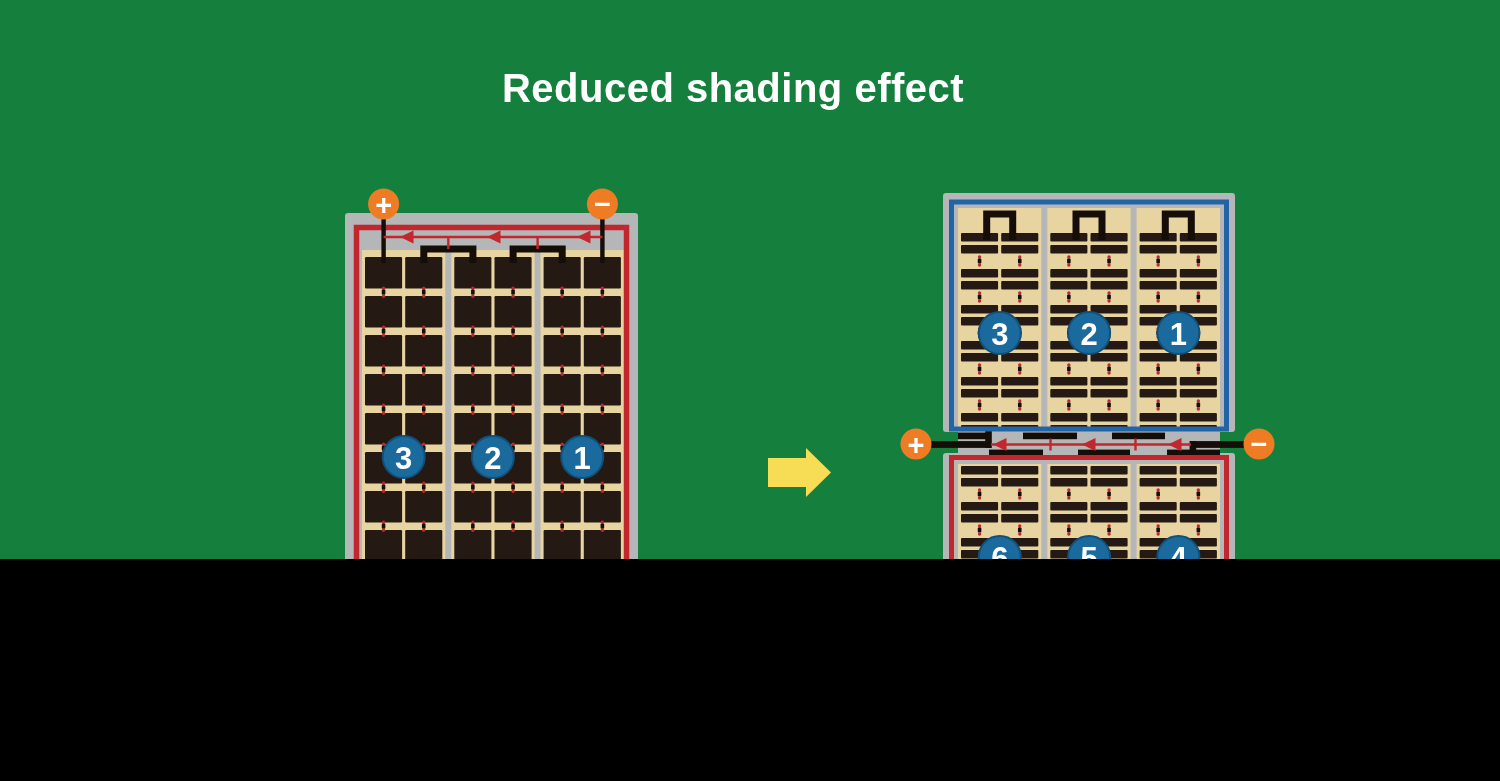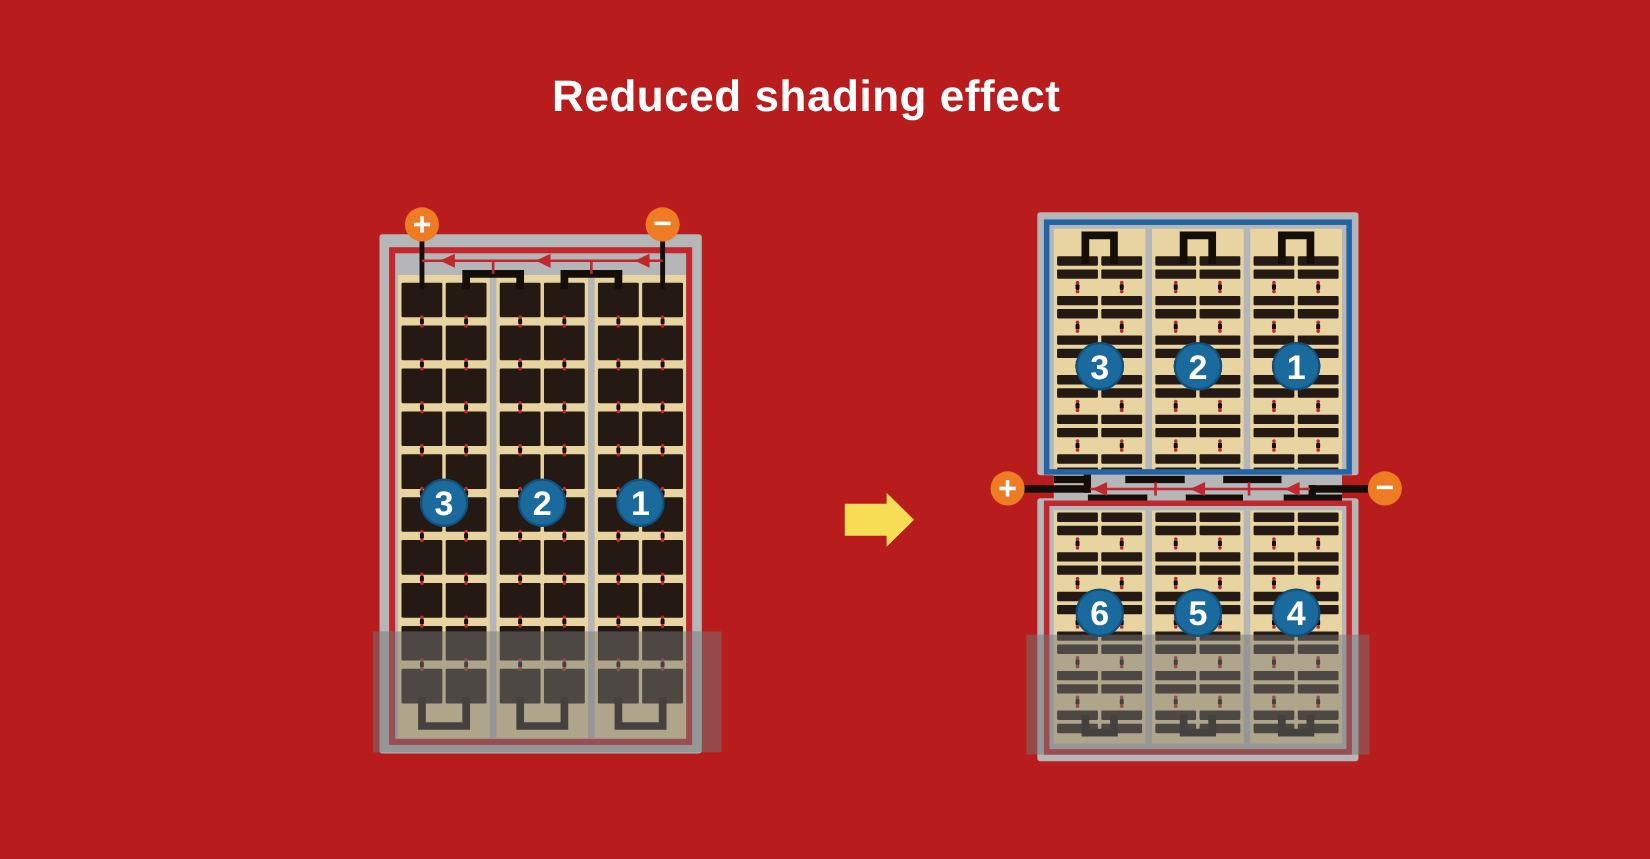--- a/index.html
+++ b/index.html
@@ -1,20 +1,20 @@
 <!DOCTYPE html>
 <html><head>
 <meta charset="utf-8">
 <style>
   html, body { margin: 0; padding: 0; background: #000; }
   .stage {
     position: relative;
     width: 1500px;
-    height: 781px;
-    background: #b91c1c;
+    height: 559px;
+    background: #15803d;
     overflow: hidden;
     font-family: "Liberation Sans", sans-serif;
   }
   .title {
     position: absolute;
     top: 66px;
     left: 0;
     width: 1466px;
     text-align: center;
     color: #ffffff;

